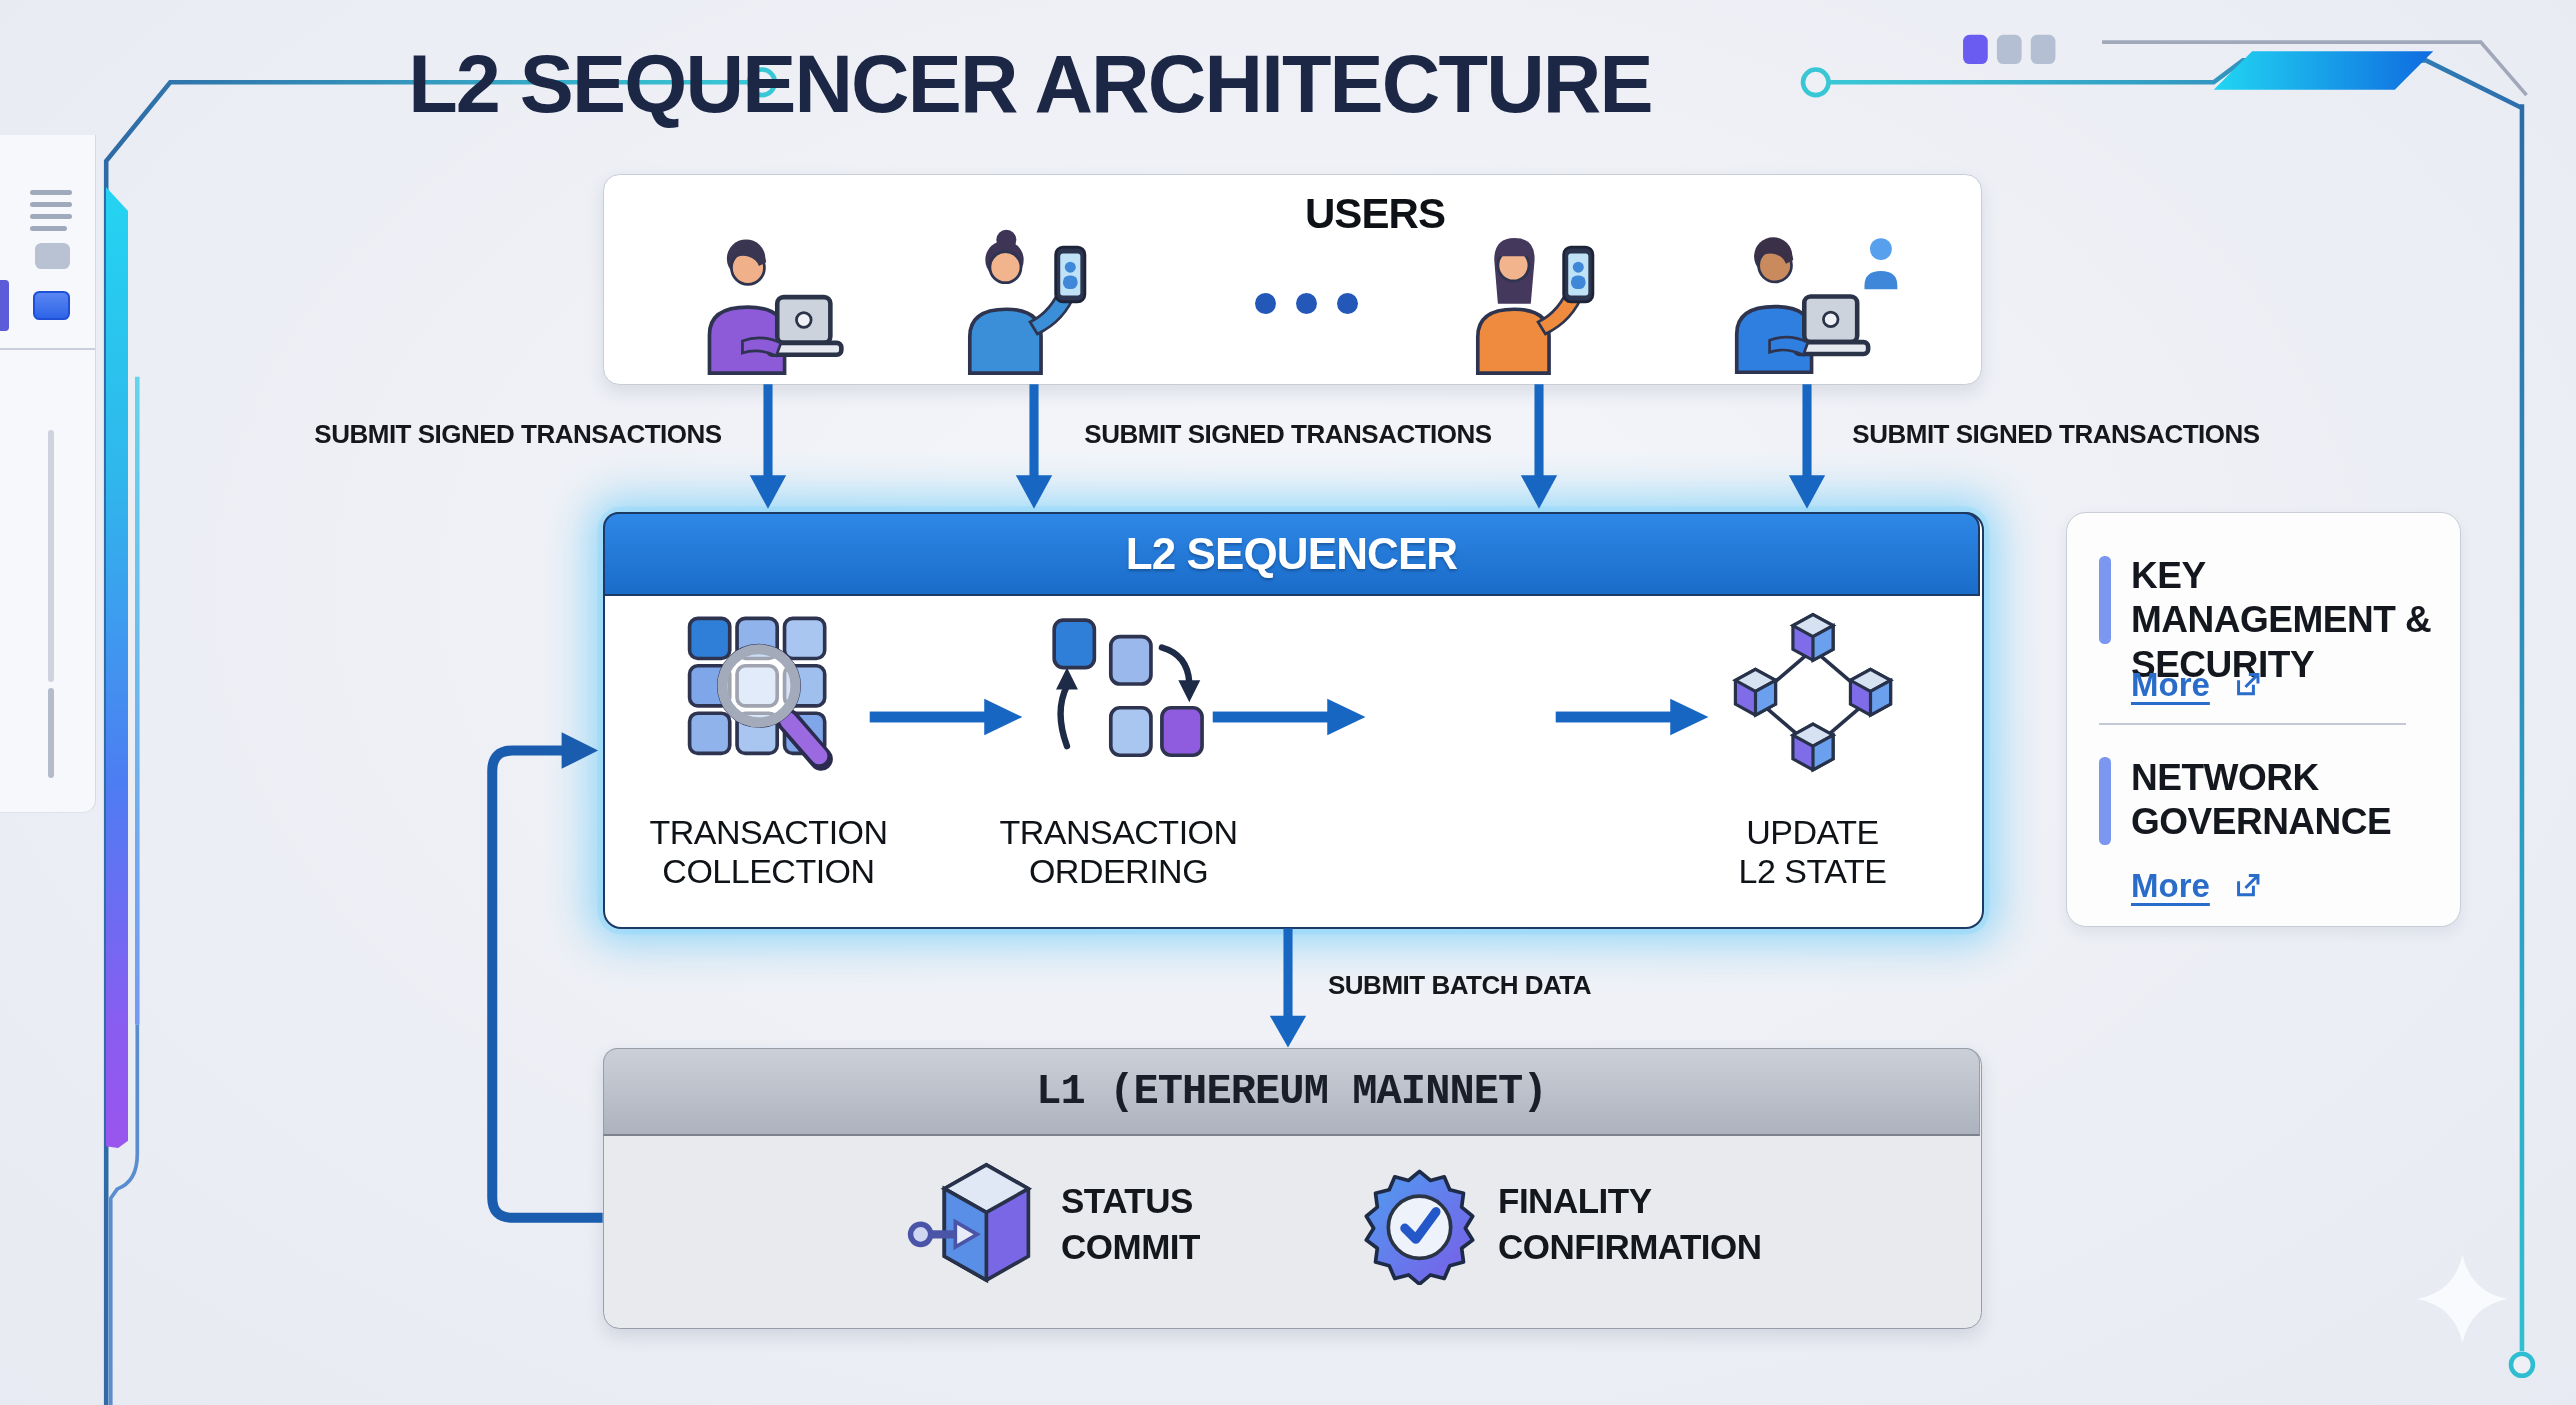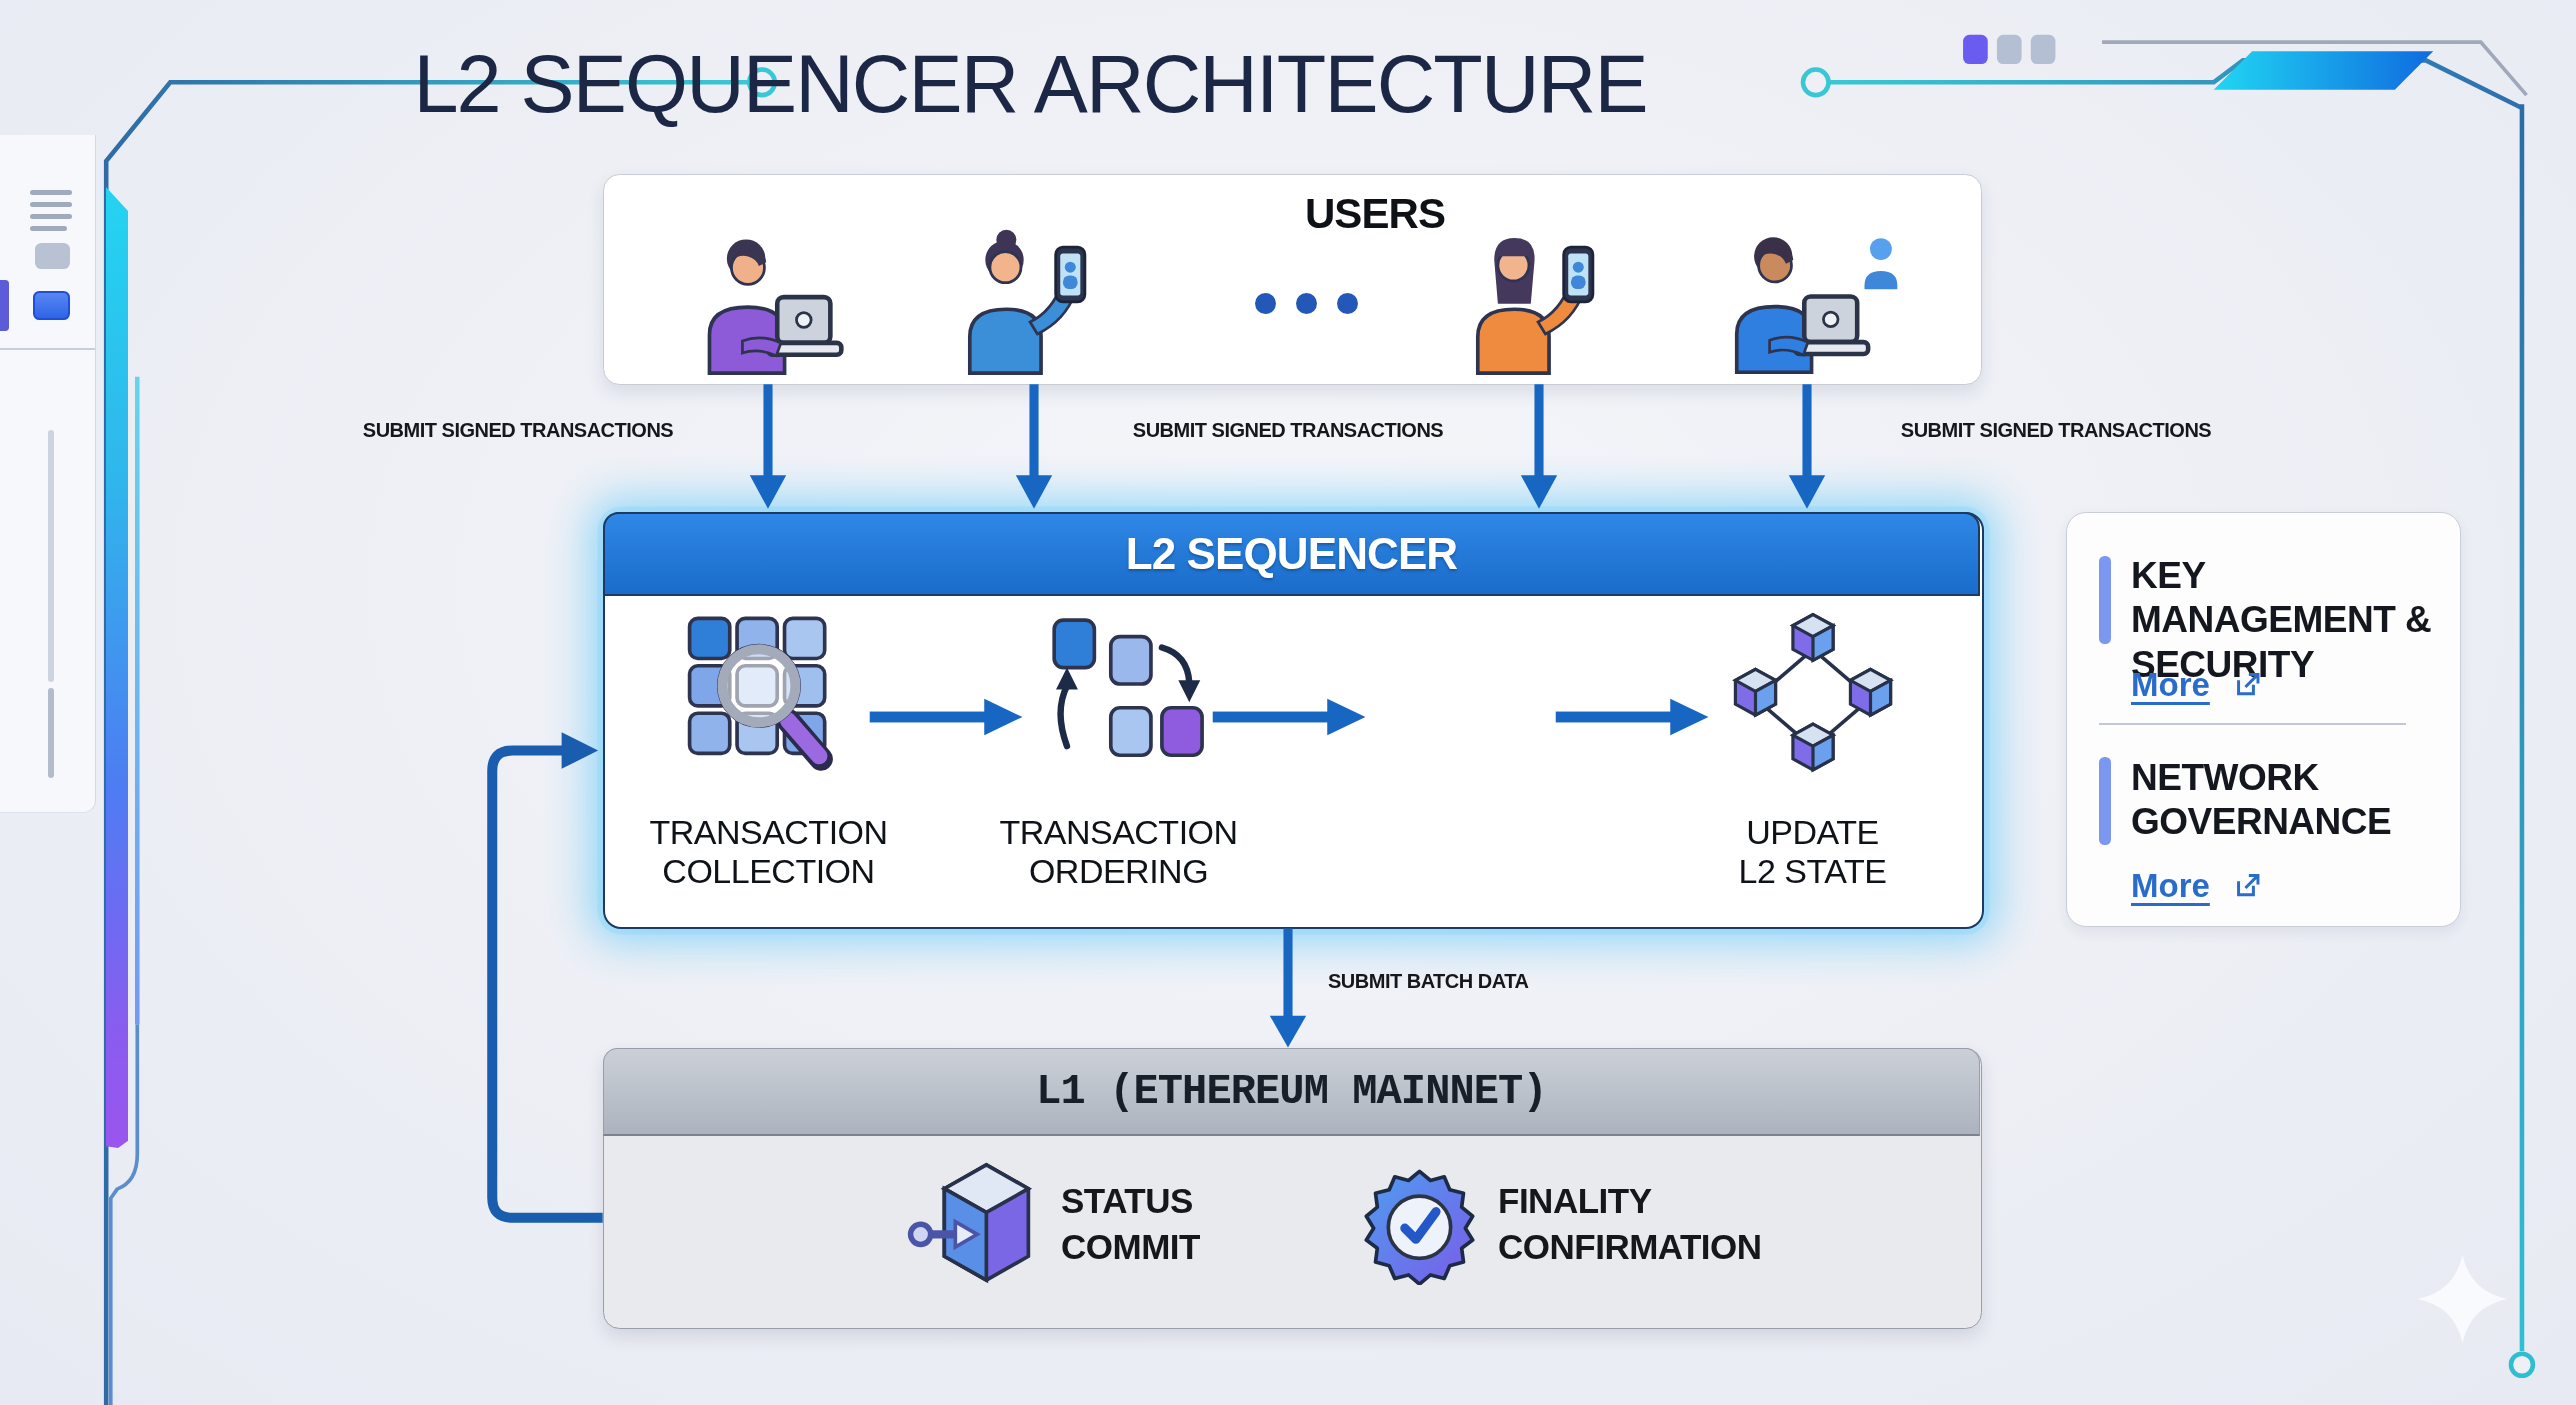--- a/index.html
+++ b/index.html
@@ -27,25 +27,25 @@
     background:#f7f8fb;border-right:1.8px solid #d5d9e2;border-bottom:1.8px solid #dee2ea;
     border-bottom-right-radius:12.8px;
   }
   .hbar{left:30px;width:42px;height:4.6px;background:#9fabbd;border-radius:2.7px;}
   .sq{border-radius:6.4px;}
   .divider-h{left:0;top:348px;width:95px;height:1.8px;background:#c9cedb;}
   .vline{left:48px;width:6.4px;border-radius:3.7px;}
   
   .page-title{
     left:0;top:38px;width:2060px;text-align:center;z-index:3;
-    font-size:81px;font-weight:normal;letter-spacing:-1.8px;color:#1c2745;
+    font-size:81px;font-weight:bold;letter-spacing:-1.8px;color:#1c2745;
   }
   .edge-label{
     transform:translateX(-50%);white-space:nowrap;z-index:3;
-    font-size:20px;font-weight:bold;letter-spacing:-0.5px;color:#15171a;
+    font-size:26px;font-weight:bold;letter-spacing:-0.5px;color:#15171a;
   }
   
   .users-box{
     left:603px;top:174px;width:1377px;height:209px;z-index:2;
     background:#ffffff;border:1.8px solid #c7ccd5;border-radius:16.5px;
     box-shadow:0 7.3px 16.5px rgba(30,40,80,.10);
   }
   .users-title{
     left:603px;top:190px;width:1544px;text-align:center;z-index:3;
     font-size:42px;font-weight:bold;letter-spacing:-0.9px;color:#0e1116;

